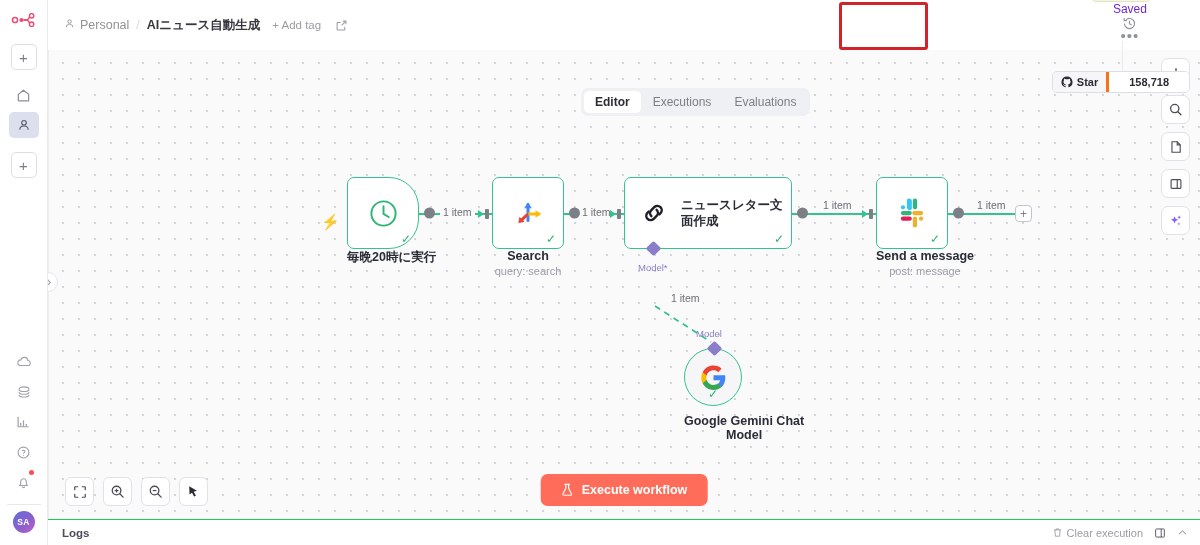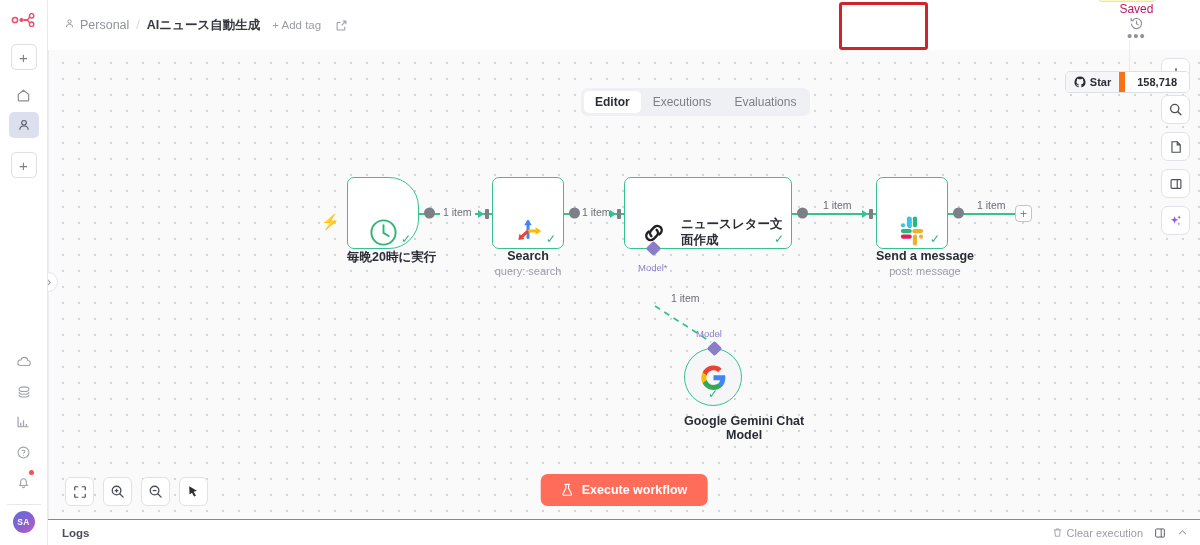--- a/index.html
+++ b/index.html
@@ -80,30 +80,30 @@
     border-radius: 50%; background: #fff;
   }
   .redbox {
     position: absolute; left: 791px; top: 2px; width: 89px; height: 48px;
     border: 3px solid #d1232a; border-radius: 3px; pointer-events: none; z-index: 40;
   }
   .share-btn {
     border: 1px solid #dcdfe6; border-radius: 5px; background: #fef9c3;
     font-size: 12px; color: #4b4d57; padding: 5px 13px; cursor: pointer;
   }
-  .saved-txt { font-size: 12px; color: #be185d; margin-left: 18px; cursor: default; }
+  .saved-txt { font-size: 12px; color: #6d28d9; margin-left: 18px; cursor: default; }
   .hdr-ico2 { color: #909399; margin-left: 18px; display: flex; align-items: center; cursor: pointer; }
   .hdr-dots { color: #909399; margin-left: 18px; font-size: 15px; letter-spacing: 1px; cursor: pointer; line-height: 10px; }
   .hdr-divider { width: 1px; height: 30px; background: #ebebef; margin: 0 14px 0 18px; }
   .ghstar {
     display: flex; align-items: stretch; border: 1px solid #dcdfe6;
     border-radius: 5px; overflow: hidden; font-size: 11px; cursor: pointer;
   }
   .ghstar .gh-l { display: flex; align-items: center; gap: 4px; padding: 4px 8px; background: #f6f6f8; color: #2b2d36; font-weight: 600; }
-  .ghstar .gh-r { padding: 4px 12px; background: #fff; color: #2b2d36; border-left: 6px solid #f97316; font-weight: 600; }
+  .ghstar .gh-r { padding: 4px 20px; background: #fff; color: #2b2d36; border-left: 3px solid #f97316; font-weight: 600; }
 
   
   .canvas {
     flex: 1; position: relative; background: #fafafb;
     background-image: radial-gradient(#d4d4dc 1px, transparent 1px);
     background-size: 16px 16px; background-position: 7px 5px;
     overflow: hidden;
   }
   .tabs {
     position: absolute; left: 533px; top: 38px; z-index: 20;
@@ -120,21 +120,21 @@
     color: #9b9da5; font-size: 9px; z-index: 22; cursor: pointer;
   }
   .rail-side-line {
     position: absolute; left: 0px; top: 0; bottom: 0; width: 1px; background: #ececf1; z-index: 21;
   }
 
   
   .node { position: absolute; z-index: 6; }
   .nbox {
     background: #fff; border: 1.5px solid #34c38f; border-radius: 7px;
-    position: relative; display: flex; align-items: flex-end; justify-content: center;
+    position: relative; display: flex; align-items: center; justify-content: center;
   }
   .nbox .tick {
     position: absolute; right: 7px; bottom: 3px; color: #2bb673; font-size: 12px; line-height: 1;
   }
   .trig { width: 72px; height: 72px; border-radius: 7px 30px 30px 7px; }
   .sq { width: 72px; height: 72px; }
   .wide { width: 168px; height: 72px; justify-content: flex-start; padding-left: 14px; gap: 12px; }
   .ntitle {
     text-align: center; font-size: 12.5px; color: #2b2d36; font-weight: 600;
     white-space: nowrap;

